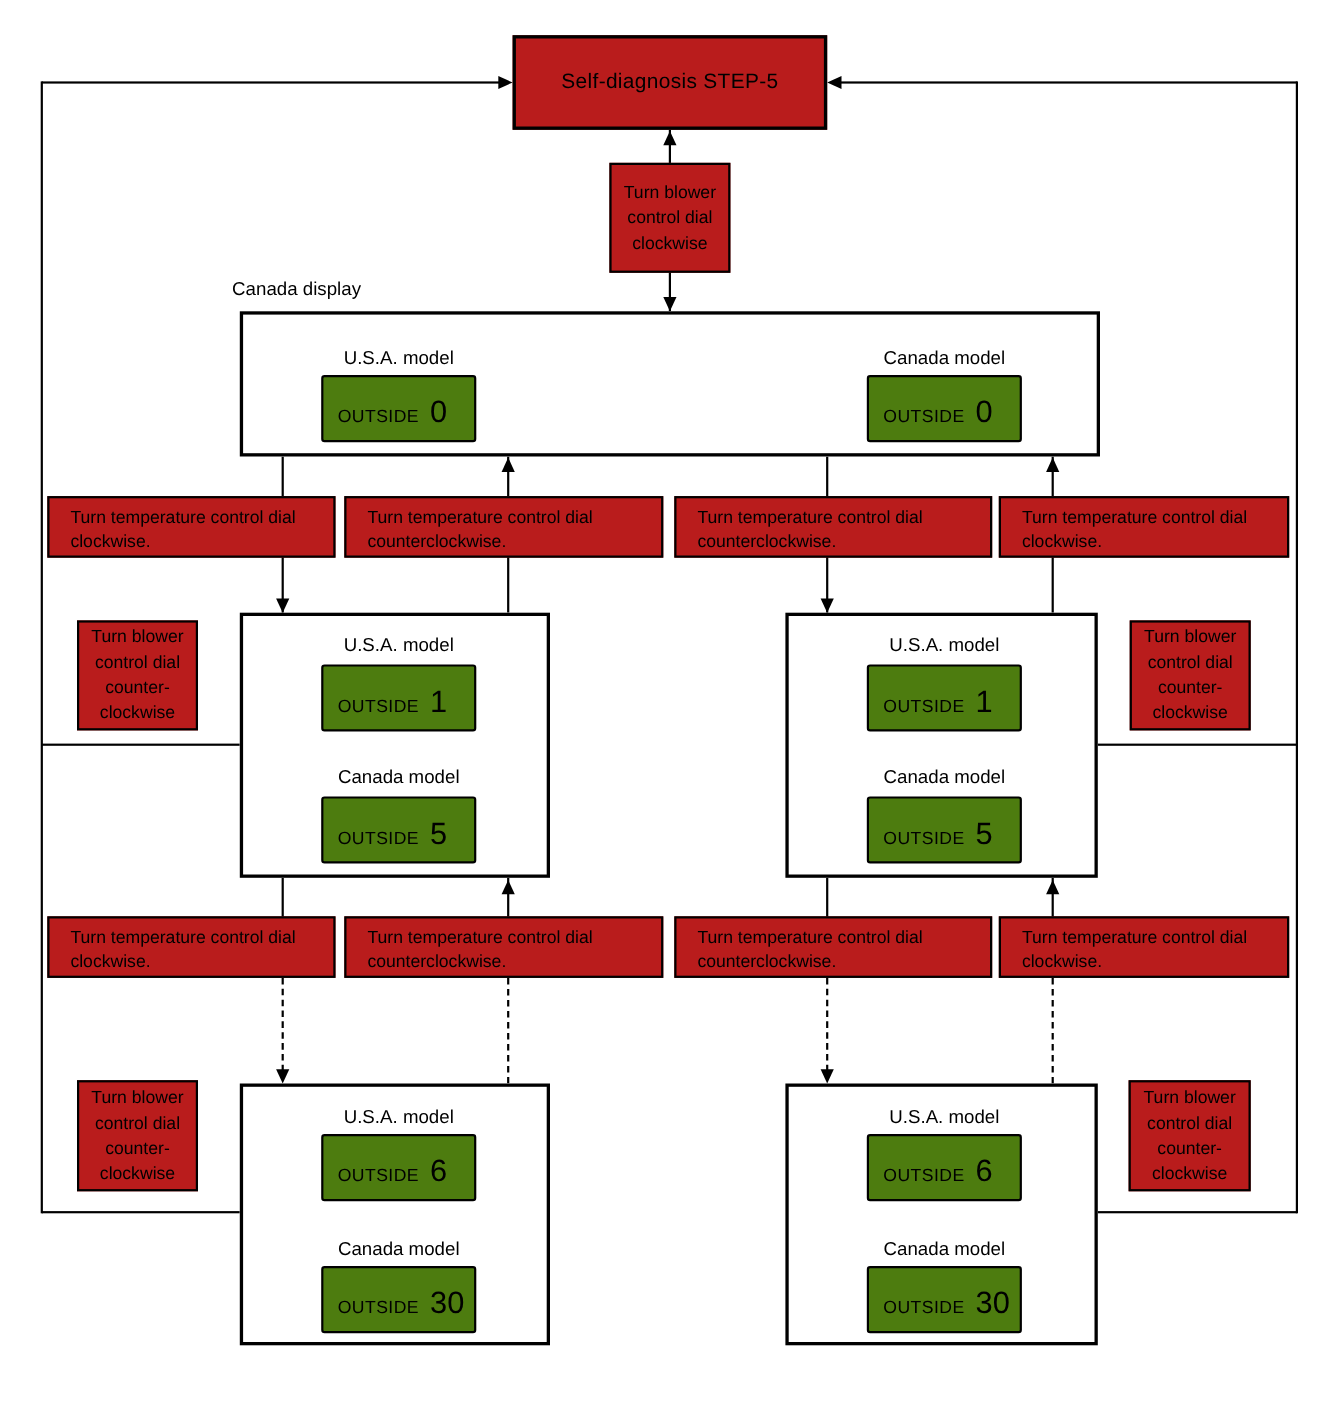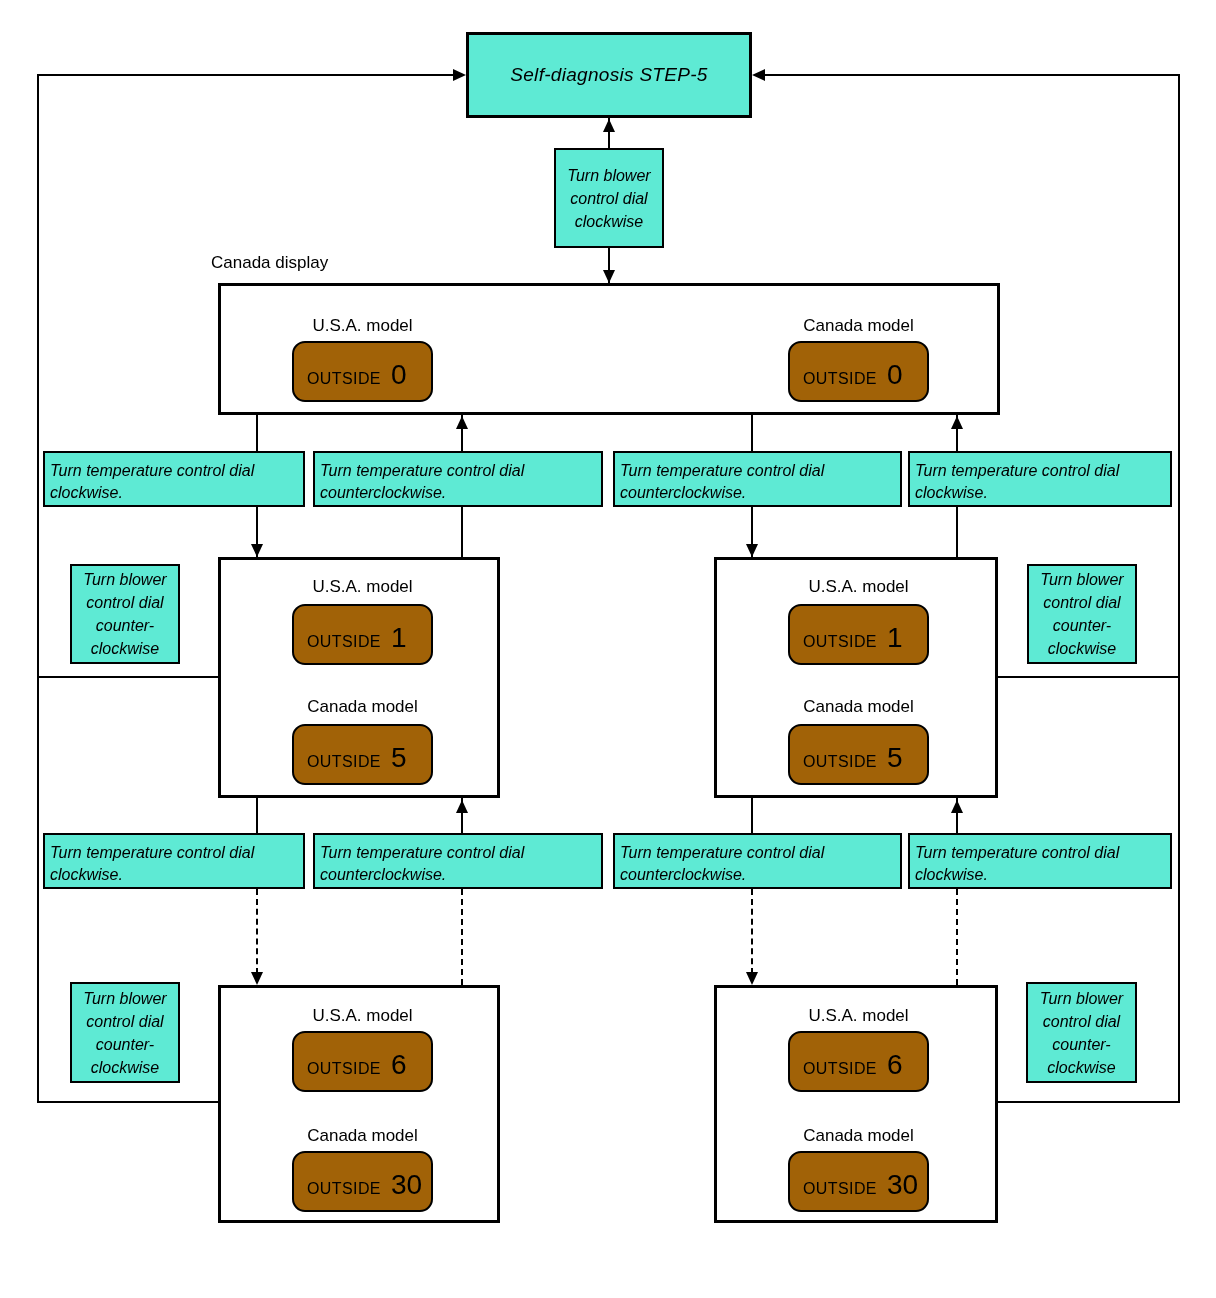--- a/index.html
+++ b/index.html
@@ -11,33 +11,33 @@
   .hline { position:absolute; height:2px; background:#000; z-index:1; }
   .vline { position:absolute; width:2px;  background:#000; z-index:1; }
   .vdash { position:absolute; width:0; border-left:2px dashed #000; z-index:1; }
   
   .ah { position:absolute; width:0; height:0; z-index:3; }
   .ah-down  { border-left:6px solid transparent; border-right:6px solid transparent; border-top:13px solid #000; }
   .ah-up    { border-left:6px solid transparent; border-right:6px solid transparent; border-bottom:13px solid #000; }
   .ah-right { border-top:6px solid transparent; border-bottom:6px solid transparent; border-left:13px solid #000; }
   .ah-left  { border-top:6px solid transparent; border-bottom:6px solid transparent; border-right:13px solid #000; }
   
-  .box { position:absolute; background:#5eead4; border:2px solid #000; box-sizing:border-box; z-index:2;font-style:italic; }
+  .box { position:absolute; background:#b91c1c; border:2px solid #000; box-sizing:border-box; z-index:2; }
   .thick { border-width:3px; }
   .title-box { display:flex; align-items:center; justify-content:center;
                font-size:19px; letter-spacing:0.3px; }
   .action-sm { display:flex; align-items:center; justify-content:center; text-align:center;
                font-size:16px; line-height:23px; white-space:pre-line; }
-  .temp-box  { font-size:16px; line-height:22px; padding:7px 5px; }
+  .temp-box  { font-size:16px; line-height:22px; padding:7px 19px; }
   .caption   { position:absolute; font-size:17px; z-index:2; }
   
   .panel { position:absolute; background:#fff; border:3px solid #000; box-sizing:border-box; z-index:2; }
   .model-label { position:absolute; width:141px; text-align:center; font-size:17px; }
   .lcd { position:absolute; width:141px; height:61px; border:2px solid #000;
-         border-radius:13px; box-sizing:border-box; background:#a16207; }
+         border-radius:3px; box-sizing:border-box; background:#4d7c0f; }
   .lcd-row { position:absolute; left:13px; bottom:9px; display:flex; align-items:baseline; gap:10px; }
   .outside { font-size:16px; letter-spacing:0.4px; }
   .value   { font-size:28px; }
 </style>
 </head>
 <body>
 
 <div class="stage">
 
   <div class="hline" style="left:38px;top:74px;width:416px;"></div>

